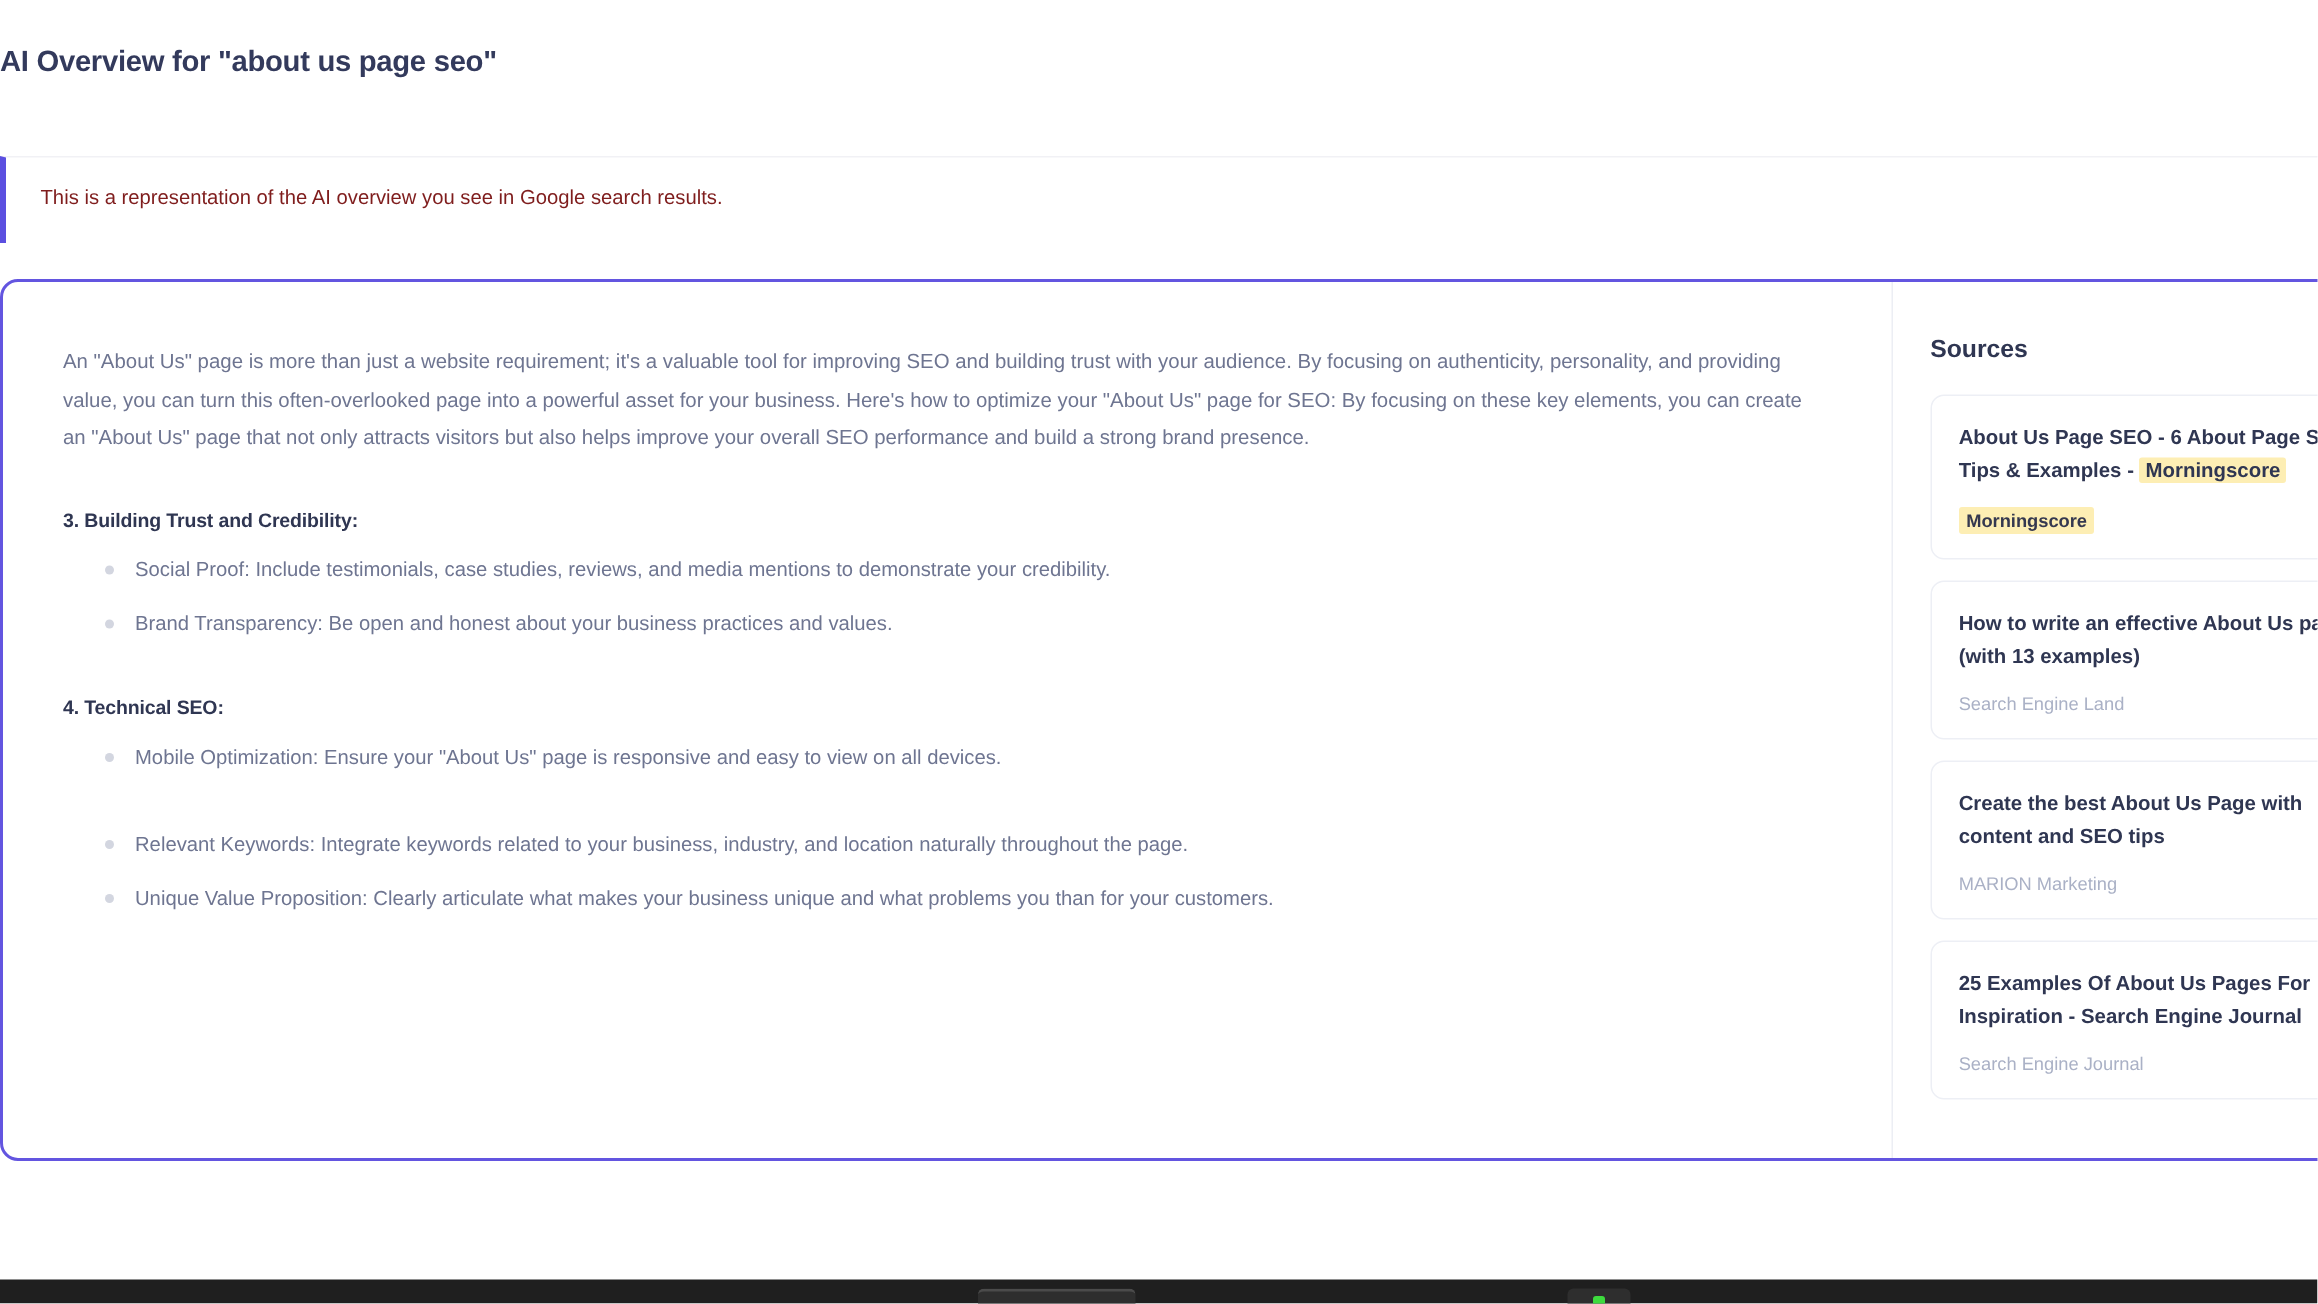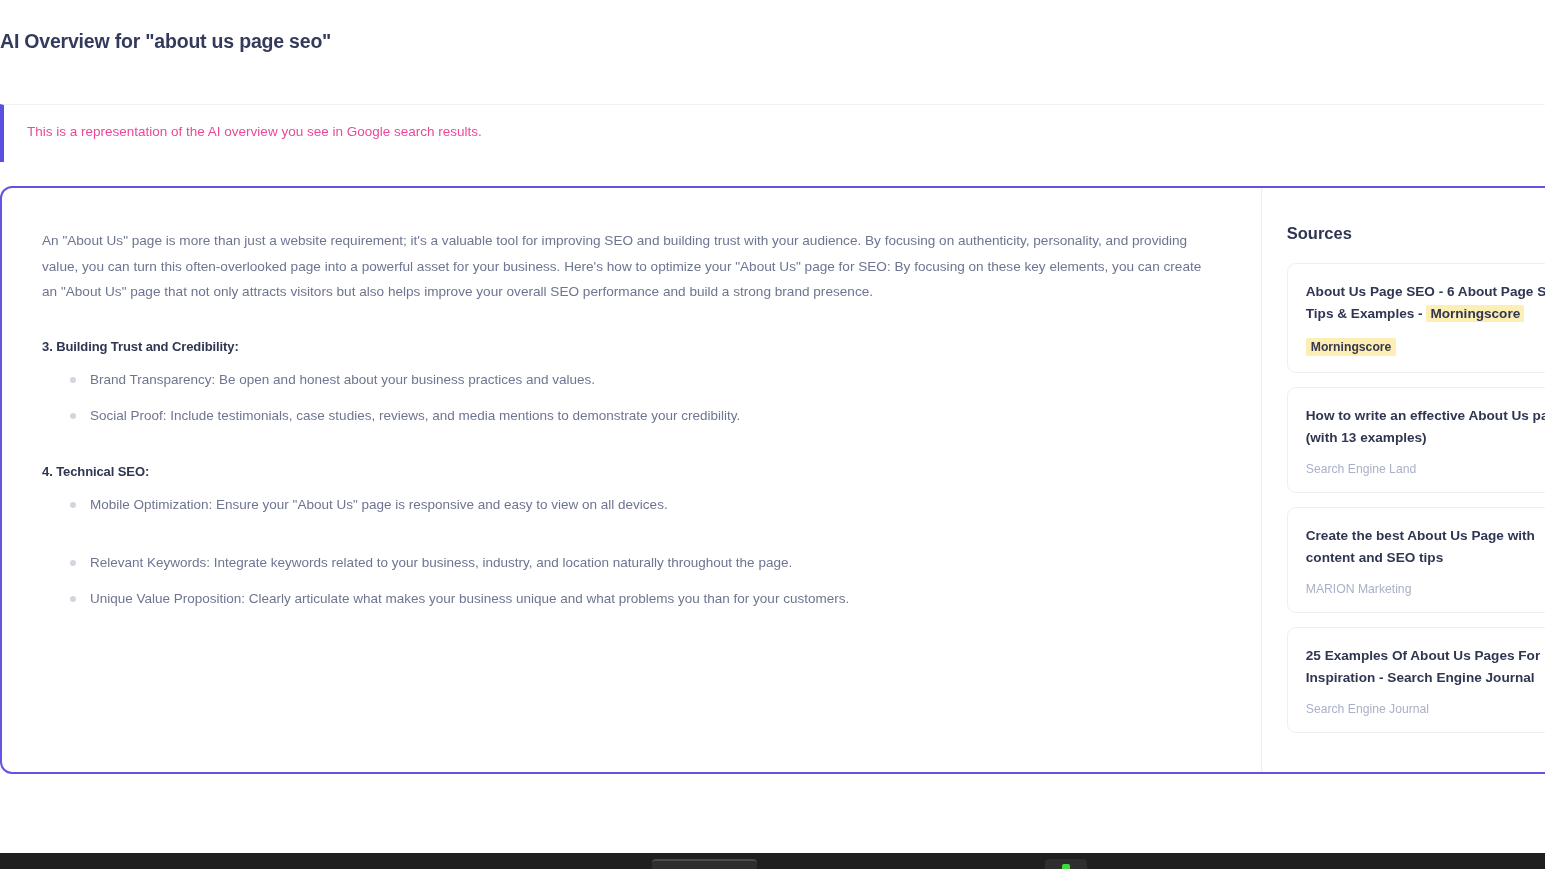--- a/index.html
+++ b/index.html
@@ -39,21 +39,21 @@
     height: 58px;
     background: #ffffff;
     border-top: 1px solid #f1f1f5;
     border-left: 4px solid #5b4fe0;
   }
   .notice-text {
     position: absolute;
     left: 23px;
     top: 19px;
     font-size: 13.5px;
-    color: #ec4899;
+    color: #7f1d1d;
     white-space: nowrap;
   }
 
   
   .overview-card {
     position: absolute;
     left: 0px;
     top: 186px;
     width: 1568px;
     height: 588px;
@@ -200,22 +200,22 @@
   </div>
 
   <div class="overview-card">
     <div class="card-inner">
 
       <div class="overview-body">
         <p class="intro-para">An "About Us" page is more than just a website requirement; it's a valuable tool for improving SEO and building trust with your audience. By focusing on authenticity, personality, and providing value, you can turn this often-overlooked page into a powerful asset for your business. Here's how to optimize your "About Us" page for SEO: By focusing on these key elements, you can create an "About Us" page that not only attracts visitors but also helps improve your overall SEO performance and build a strong brand presence.</p>
         <div id="sections-host">
             <div class="section-heading">3. Building Trust and Credibility:</div>
             <ul class="bullets">
+              <li>Social Proof: Include testimonials, case studies, reviews, and media mentions to demonstrate your credibility.</li>
               <li>Brand Transparency: Be open and honest about your business practices and values.</li>
-              <li>Social Proof: Include testimonials, case studies, reviews, and media mentions to demonstrate your credibility.</li>
             </ul>
             <div class="section-heading">4. Technical SEO:</div>
             <ul class="bullets">
               <li>Mobile Optimization: Ensure your "About Us" page is responsive and easy to view on all devices.</li>
             </ul>
             <ul class="bullets">
               <li>Relevant Keywords: Integrate keywords related to your business, industry, and location naturally throughout the page.</li>
               <li>Unique Value Proposition: Clearly articulate what makes your business unique and what problems you than for your customers.</li>
             </ul>
           </div>

